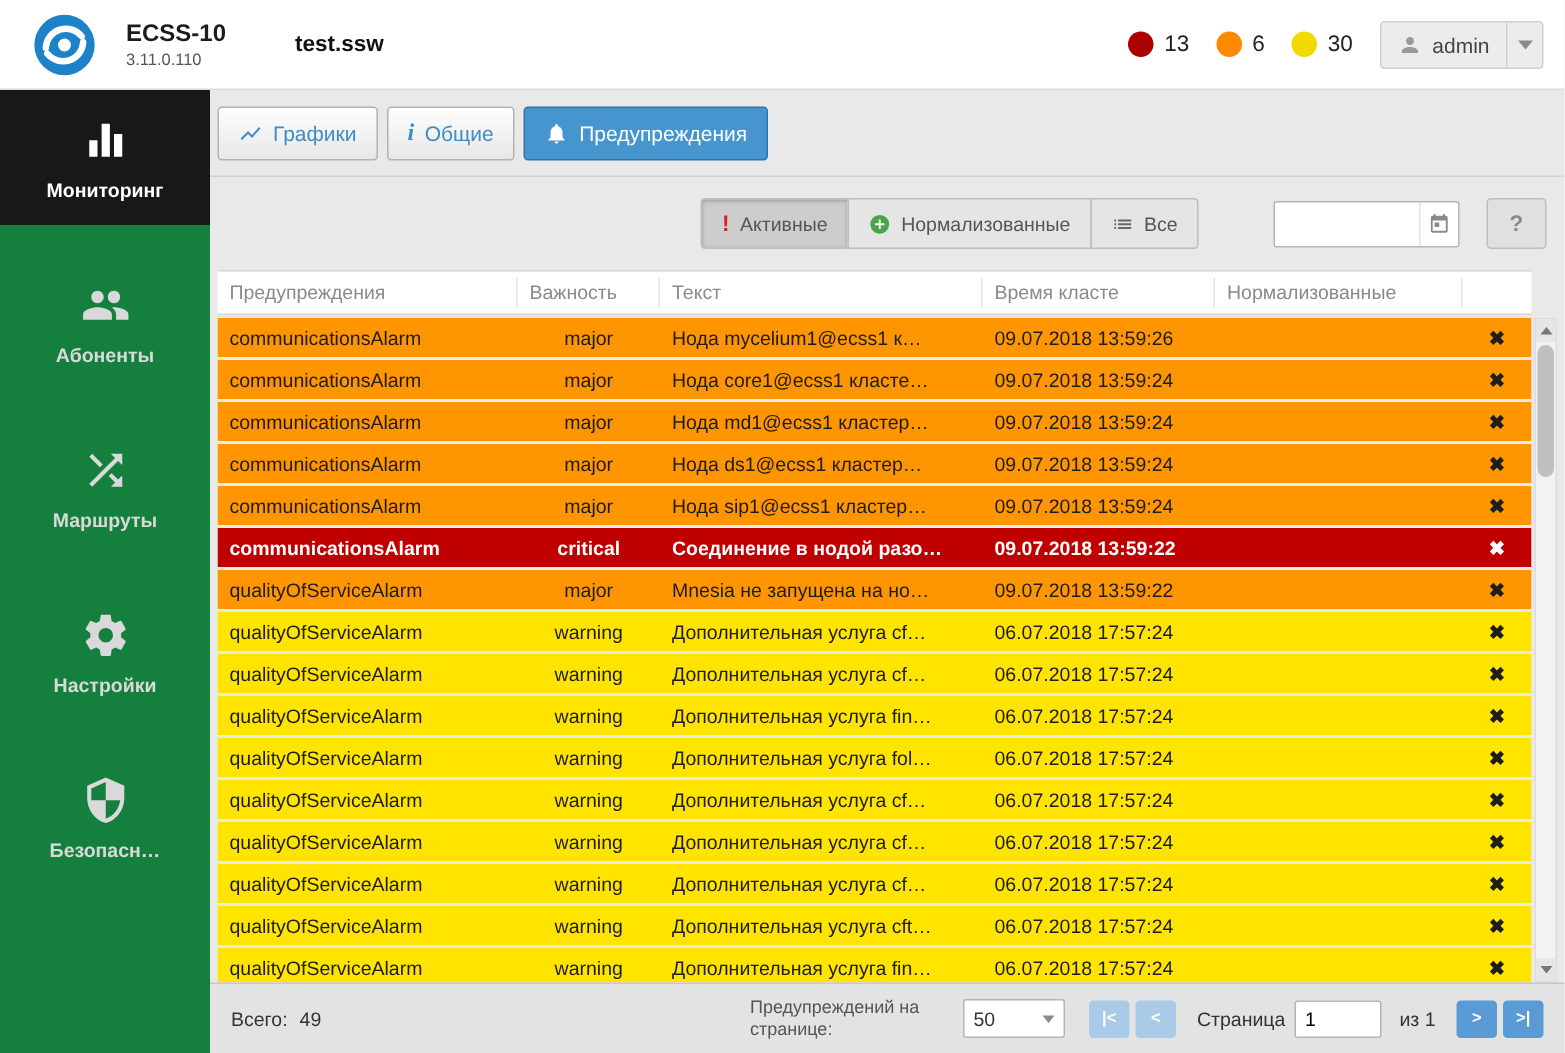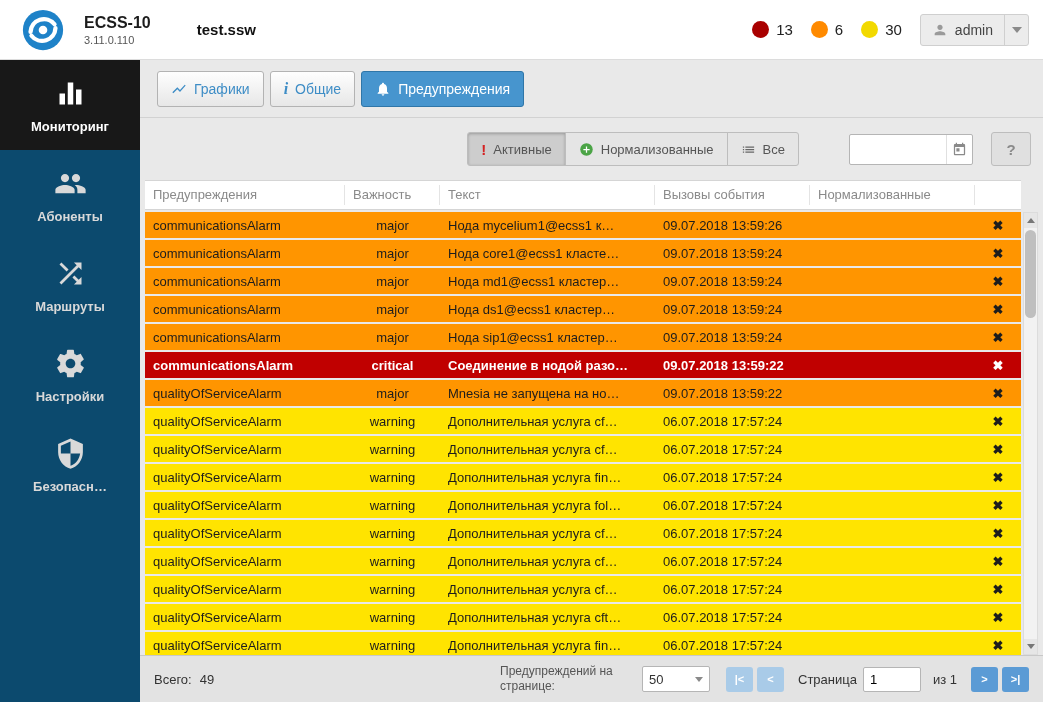--- a/index.html
+++ b/index.html
@@ -17,30 +17,30 @@
   .top-right { margin-left:auto; display:flex; align-items:center; }
   .counter { display:flex; align-items:center; gap:7px; margin-right:18px; font-size:15px; color:#222; }
   .dot { width:17px; height:17px; border-radius:50%; }
   .user-box { display:flex; align-items:stretch; background:#ececec; border:1px solid #cfcfcf; border-radius:3px; height:32px; cursor:pointer; }
   .user-main { display:flex; align-items:center; gap:7px; padding:0 11px; font-size:14px; color:#444; }
   .user-caret { width:24px; border-left:1px solid #cfcfcf; display:flex; align-items:center; justify-content:center; }
   .caret-down { width:0; height:0; border-left:5px solid transparent; border-right:5px solid transparent; border-top:6px solid #8a8a8a; }
 
   
   .body { flex:1; display:flex; min-height:0; }
-  .sidebar { flex:0 0 140px; background:#0c4a6e; display:flex; flex-direction:column; }
+  .sidebar { flex:0 0 140px; background:#15803d; display:flex; flex-direction:column;gap:20px; }
   .nav-item { height:90px; display:flex; flex-direction:column; align-items:center; justify-content:center; gap:9px; color:#d9d9d9; cursor:pointer; }
   .nav-item.active { background:#181818; color:#fff; }
   .nav-item svg { width:33px; height:33px; fill:currentColor; }
   .nav-label { font-size:13px; font-weight:bold; }
 
   .main { flex:1; min-width:0; background:#e9e9e9; display:flex; flex-direction:column; }
 
   
-  .tabbar { flex:0 0 58px; display:flex; align-items:center; gap:6px; padding:0 17px; border-bottom:1px solid #d2d2d2; }
+  .tabbar { flex:0 0 58px; display:flex; align-items:center; gap:6px; padding:0 5px; border-bottom:1px solid #d2d2d2; }
   .tab { display:flex; align-items:center; gap:7px; height:36px; padding:0 13px; border:1px solid #b3b3b3; border-radius:3px;
          background:linear-gradient(#fefefe,#e7e7e7); color:#3e8dc6; font-size:14px; cursor:pointer; }
   .tab svg { width:16px; height:16px; fill:currentColor; }
   .tab.active { background:#4795ce; border-color:#2f76a8; color:#fff; }
   .info-glyph { font-family:"Liberation Serif", serif; font-weight:bold; font-style:italic; font-size:16px; line-height:1; }
 
   
   .filterbar { flex:0 0 62px; display:flex; align-items:center; justify-content:flex-end; padding:0 12px; }
   .fgroup { display:flex; }
   .fbtn { display:flex; align-items:center; gap:7px; height:34px; padding:0 13px; background:#e5e5e5; border:1px solid #bdbdbd;
@@ -230,21 +230,21 @@
           <span>?</span>
         </div>
       </div>
 
       <div class="table-zone">
         <div class="table-col">
           <div class="table-head grid-cols">
             <div class="th">Предупреждения</div>
             <div class="th">Важность</div>
             <div class="th">Текст</div>
-            <div class="th">Вызовы события</div>
+            <div class="th">Время класте</div>
             <div class="th">Нормализованные</div>
             <div class="th"></div>
           </div>
           <div class="rows">
 
               <div class="trow grid-cols level-major" style="background: rgb(255, 149, 0);">
                 <div class="td">communicationsAlarm</div>
                 <div class="td c-sev">major</div>
                 <div class="td">Нода mycelium1@ecss1 к…</div>
                 <div class="td">09.07.2018 13:59:26</div>

